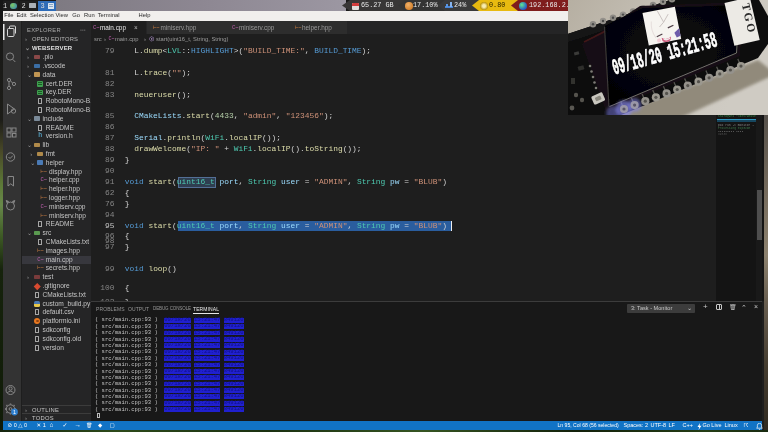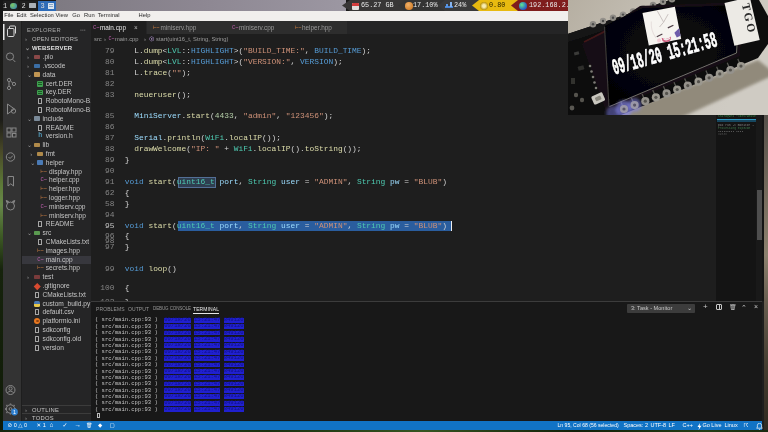--- a/index.html
+++ b/index.html
@@ -305,33 +305,32 @@
     <span style="position:absolute;left:24px">main.cpp</span>
     <span style="position:absolute;left:53px">›</span>
     <span style="position:absolute;left:58px;color:#b89ad8;font-size:5.5px">⦿</span>
     <span style="position:absolute;left:65px">start(uint16_t, String, String)</span>
   </div>
 <div class="abs" id="editor">
   <div style="position:absolute;left:86.5px;top:131.8px;width:38.4px;height:10.9px;background:rgba(90,140,200,0.30);border:0.5px solid rgba(120,160,220,0.5)"></div>
   <div style="position:absolute;left:86.5px;top:175.5px;width:273.6px;height:10.9px;background:#2a5d9e"></div>
   <div style="position:absolute;left:360.4px;top:175.5px;width:1px;height:10.9px;background:#eee"></div>
   <div class="cl" style="top:0.9px"><span class="gut">79</span><span class="cod"><span>  L</span>.<span class="fn">dump</span>&lt;<span class="ty">LVL</span>::<span class="kw">HIGHLIGHT</span>&gt;(<span class="st">"BUILD_TIME:"</span>, <span class="kw">BUILD_TIME</span>);</span></div>
-  <div class="cl" style="top:11.8px"><span class="gut">80</span><span class="cod"><span>  L</span>.<span class="fn">dump</span>&lt;<span class="ty">LVL</span>::<span class="kw">HIGHLIGHT</span>&gt;(<span class="st">"VERSION:"</span>, <span class="kw">VERSION</span>);</span></div>
   <div class="cl" style="top:22.7px"><span class="gut">81</span><span class="cod"><span>  L</span>.<span class="fn">trace</span>(<span class="st">""</span>);</span></div>
   <div class="cl" style="top:33.6px"><span class="gut">82</span></div>
   <div class="cl" style="top:44.5px"><span class="gut">83</span><span class="cod">  <span class="fn">neueruser</span>();</span></div>
-  <div class="cl" style="top:66.4px"><span class="gut">85</span><span class="cod">  <span class="vr">MiniServer</span>.<span class="fn">start</span>(<span class="nu">4433</span>, <span class="st">"admin"</span>, <span class="st">"123456"</span>);</span></div>
+  <div class="cl" style="top:66.4px"><span class="gut">85</span><span class="cod">  <span class="vr">CMakeLists</span>.<span class="fn">start</span>(<span class="nu">4433</span>, <span class="st">"admin"</span>, <span class="st">"123456"</span>);</span></div>
   <div class="cl" style="top:77.3px"><span class="gut">86</span></div>
   <div class="cl" style="top:88.2px"><span class="gut">87</span><span class="cod">  <span class="vr">Serial</span>.<span class="fn">println</span>(<span class="ty">WiFi</span>.<span class="fn">localIP</span>());</span></div>
   <div class="cl" style="top:99.1px"><span class="gut">88</span><span class="cod">  <span class="fn">drawWelcome</span>(<span class="st">"IP: "</span> + <span class="ty">WiFi</span>.<span class="fn">localIP</span>().<span class="fn">toString</span>());</span></div>
   <div class="cl" style="top:110.0px"><span class="gut">89</span><span class="cod">}</span></div>
   <div class="cl" style="top:120.9px"><span class="gut">90</span></div>
   <div class="cl" style="top:131.8px"><span class="gut">91</span><span class="cod"><span class="kw">void</span> <span class="fn">start</span>(<span class="ty">uint16_t</span> <span class="vr">port</span>, <span class="ty">String</span> <span class="vr">user</span> = <span class="st">"ADMIN"</span>, <span class="ty">String</span> <span class="vr">pw</span> = <span class="st">"BLUB"</span>)</span></div>
   <div class="cl" style="top:142.7px"><span class="gut">62</span><span class="cod">{</span></div>
-  <div class="cl" style="top:153.6px"><span class="gut">58</span><span class="cod">}</span></div>
+  <div class="cl" style="top:153.6px"><span class="gut">76</span><span class="cod">}</span></div>
   <div class="cl" style="top:164.5px"><span class="gut">94</span></div>
   <div class="cl" style="top:175.5px"><span class="gut" style="color:#c6c6c6">95</span><span class="cod"><span class="kw">void</span> <span class="fn">start</span>(<span class="ty">uint16_t</span> <span class="vr">port</span>, <span class="ty">String</span> <span class="vr">user</span> = <span class="st">"ADMIN"</span>, <span class="ty">String</span> <span class="vr">pw</span> = <span class="st">"BLUB"</span>)</span></div>
   <div class="cl" style="top:186.4px"><span class="gut">96</span><span class="cod">{</span></div>
   <div class="cl" style="top:197.3px"><span class="gut">97</span><span class="cod">}</span></div>
   <div class="cl" style="top:191px"><span class="gut">98</span></div>
   <div class="cl" style="top:219.1px"><span class="gut">99</span><span class="cod"><span class="kw">void</span> <span class="fn">loop</span>()</span></div>
   <div class="cl" style="top:238px"><span class="gut">100</span><span class="cod">{</span></div>
   <div class="cl" style="top:251.8px"><span class="gut">102</span><span class="cod">}</span></div>
 </div>
 <div class="abs" id="rpanel">

